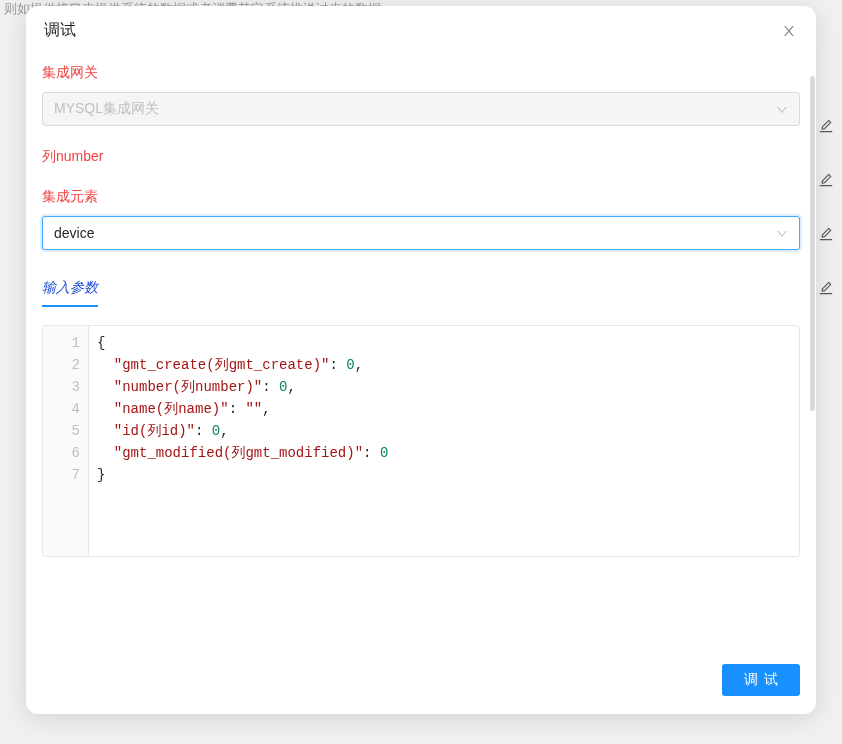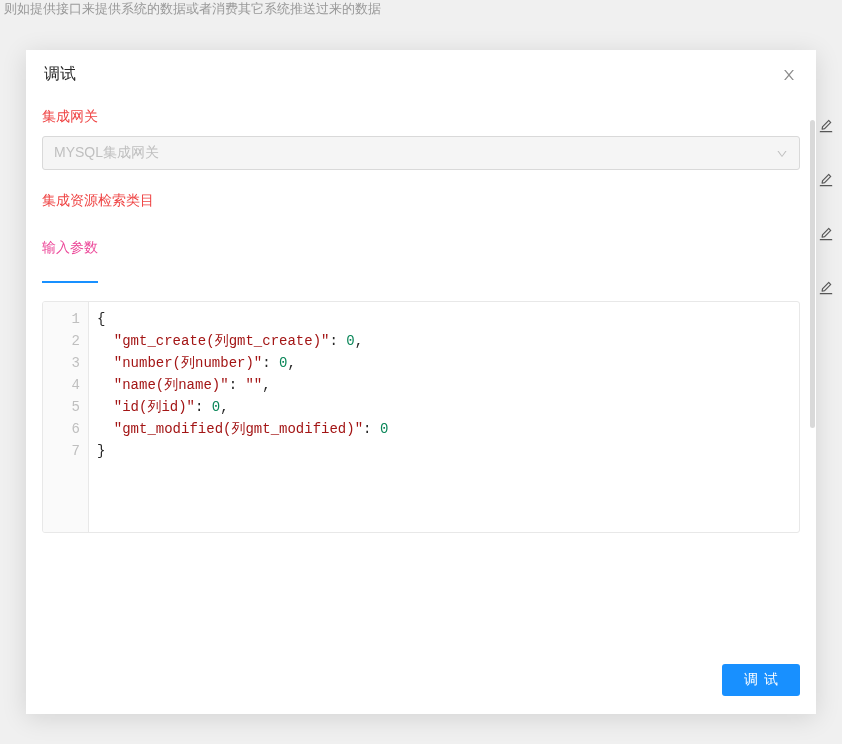--- a/index.html
+++ b/index.html
@@ -36,25 +36,24 @@
       height: 16px;
       color: #595959;
     }
     .modal {
       position: absolute;
       top: 6px;
       left: 26px;
       right: 26px;
       bottom: 30px;
       background: #fff;
-      border-radius: 0;
+      border-radius: 12px;
       box-shadow: 0 4px 24px rgba(0,0,0,0.12);
       display: flex;
       flex-direction: column;
-      margin-top: 44px;
     }
     .modal-header {
       display: flex;
       align-items: center;
       justify-content: space-between;
       padding: 14px 18px;
       border-bottom: 1px solid transparent;
     }
     .modal-title {
       font-size: 16px;
@@ -119,24 +118,25 @@
       transform: translateY(-50%);
       color: #bfbfbf;
       width: 12px;
       height: 12px;
     }
     .tab-section {
       margin-top: 28px;
     }
     .tab-label {
       display: inline-block;
-      color: #ec4899;
-      font-size: 14px;
-      padding-bottom: 24px;
+      color: #1d4ed8;
+      font-size: 14px;
+      padding-bottom: 8px;
       border-bottom: 2px solid #1890ff;
+      font-style: italic;
     }
     .code-editor {
       margin-top: 18px;
       border: 1px solid #e8e8e8;
       border-radius: 3px;
       display: flex;
       height: 232px;
       font-family: "SFMono-Regular", Consolas, "Liberation Mono", Menlo, monospace;
       font-size: 14px;
       line-height: 22px;
@@ -255,23 +255,34 @@
         <span class="select-value">MYSQL集成网关</span>
         <span class="select-arrow">
           <svg viewBox="0 0 1024 1024" fill="currentColor">
               <path d="M884 256h-75c-5.1 0-9.9 2.5-12.9 6.6L512 654.2 227.9 262.6c-3-4.1-7.8-6.6-12.9-6.6h-75c-6.5 0-10.3 7.4-6.5 12.7l352.6 486.1c12.8 17.6 39 17.6 51.7 0l352.6-486.1c3.9-5.3.1-12.7-6.4-12.7z"></path>
             </svg>
         </span>
       </div>
     </div>
 
     <div class="form-group">
-      <label class="form-label">集成资源检索类目</label>
-    </div>
-
+      <label class="form-label">列number</label>
+    </div>
+
+    <div class="form-group">
+      <label class="form-label">集成元素</label>
+      <div class="select focused">
+        <span class="select-value">device</span>
+        <span class="select-arrow">
+          <svg viewBox="0 0 1024 1024" fill="currentColor">
+              <path d="M884 256h-75c-5.1 0-9.9 2.5-12.9 6.6L512 654.2 227.9 262.6c-3-4.1-7.8-6.6-12.9-6.6h-75c-6.5 0-10.3 7.4-6.5 12.7l352.6 486.1c12.8 17.6 39 17.6 51.7 0l352.6-486.1c3.9-5.3.1-12.7-6.4-12.7z"></path>
+            </svg>
+        </span>
+      </div>
+    </div>
 
     <div class="tab-section">
       <span class="tab-label">输入参数</span>
     </div>
 
     <div class="code-editor">
       <div class="gutter" id="gutter">
           <div class="gutter-line">1</div>
           <div class="gutter-line">2</div>
           <div class="gutter-line">3</div>

